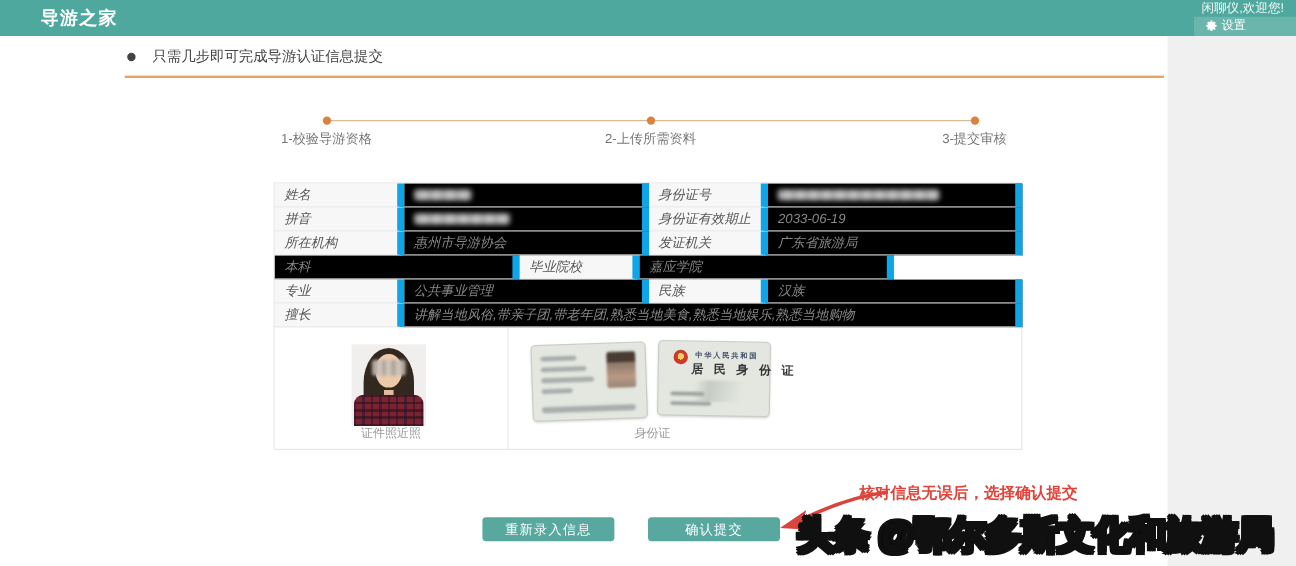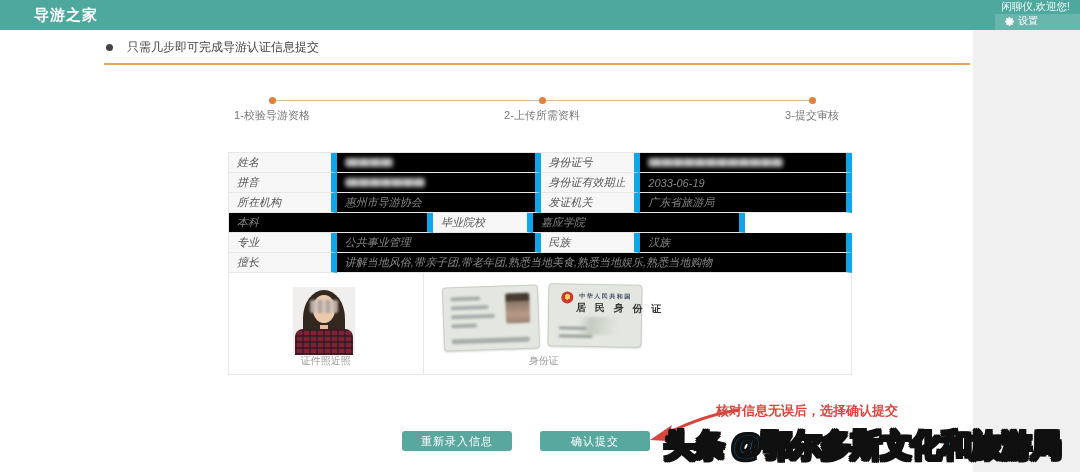--- a/index.html
+++ b/index.html
@@ -67,21 +67,21 @@
   .faceblur{position:absolute;left:17px;top:13px;width:28px;height:13px;background:repeating-linear-gradient(90deg,#b3a59c 0 4px,#cfc4bc 4px 8px);filter:blur(1.2px);border-radius:2px;}
 
   
   .red-note{position:absolute;left:716px;top:402px;font-size:13px;font-weight:600;color:var(--red,#e0433a);white-space:nowrap;}
   .arrow-svg{position:absolute;left:636px;top:400px;}
   .btn{position:absolute;top:431px;width:110px;height:20px;background:var(--btnteal,#58a89f);color:#fff;font-size:11px;border:none;border-radius:3px;display:flex;align-items:center;justify-content:center;cursor:pointer;letter-spacing:1px;}
   .btn-reenter{left:402px;}
   .btn-confirm{left:540px;}
 
   
-  .watermark{position:absolute;left:664px;top:425px;font-size:31px;font-weight:bold;color:#0369a1;white-space:nowrap;letter-spacing:-1px;
+  .watermark{position:absolute;left:664px;top:425px;font-size:31px;font-weight:bold;color:#000000;white-space:nowrap;letter-spacing:-1px;
     -webkit-text-stroke:2px #101010;
     text-shadow:-2px -2px 0 #101010,2px -2px 0 #101010,-2px 2px 0 #101010,2px 2px 0 #101010,0 2px 0 #101010,0 -2px 0 #101010,2px 0 0 #101010,-2px 0 0 #101010;}
 </style>
 </head>
 <body>
 
 <div class="screen">
 
   <div class="topbar">
     <div class="app-title">导游之家</div>

